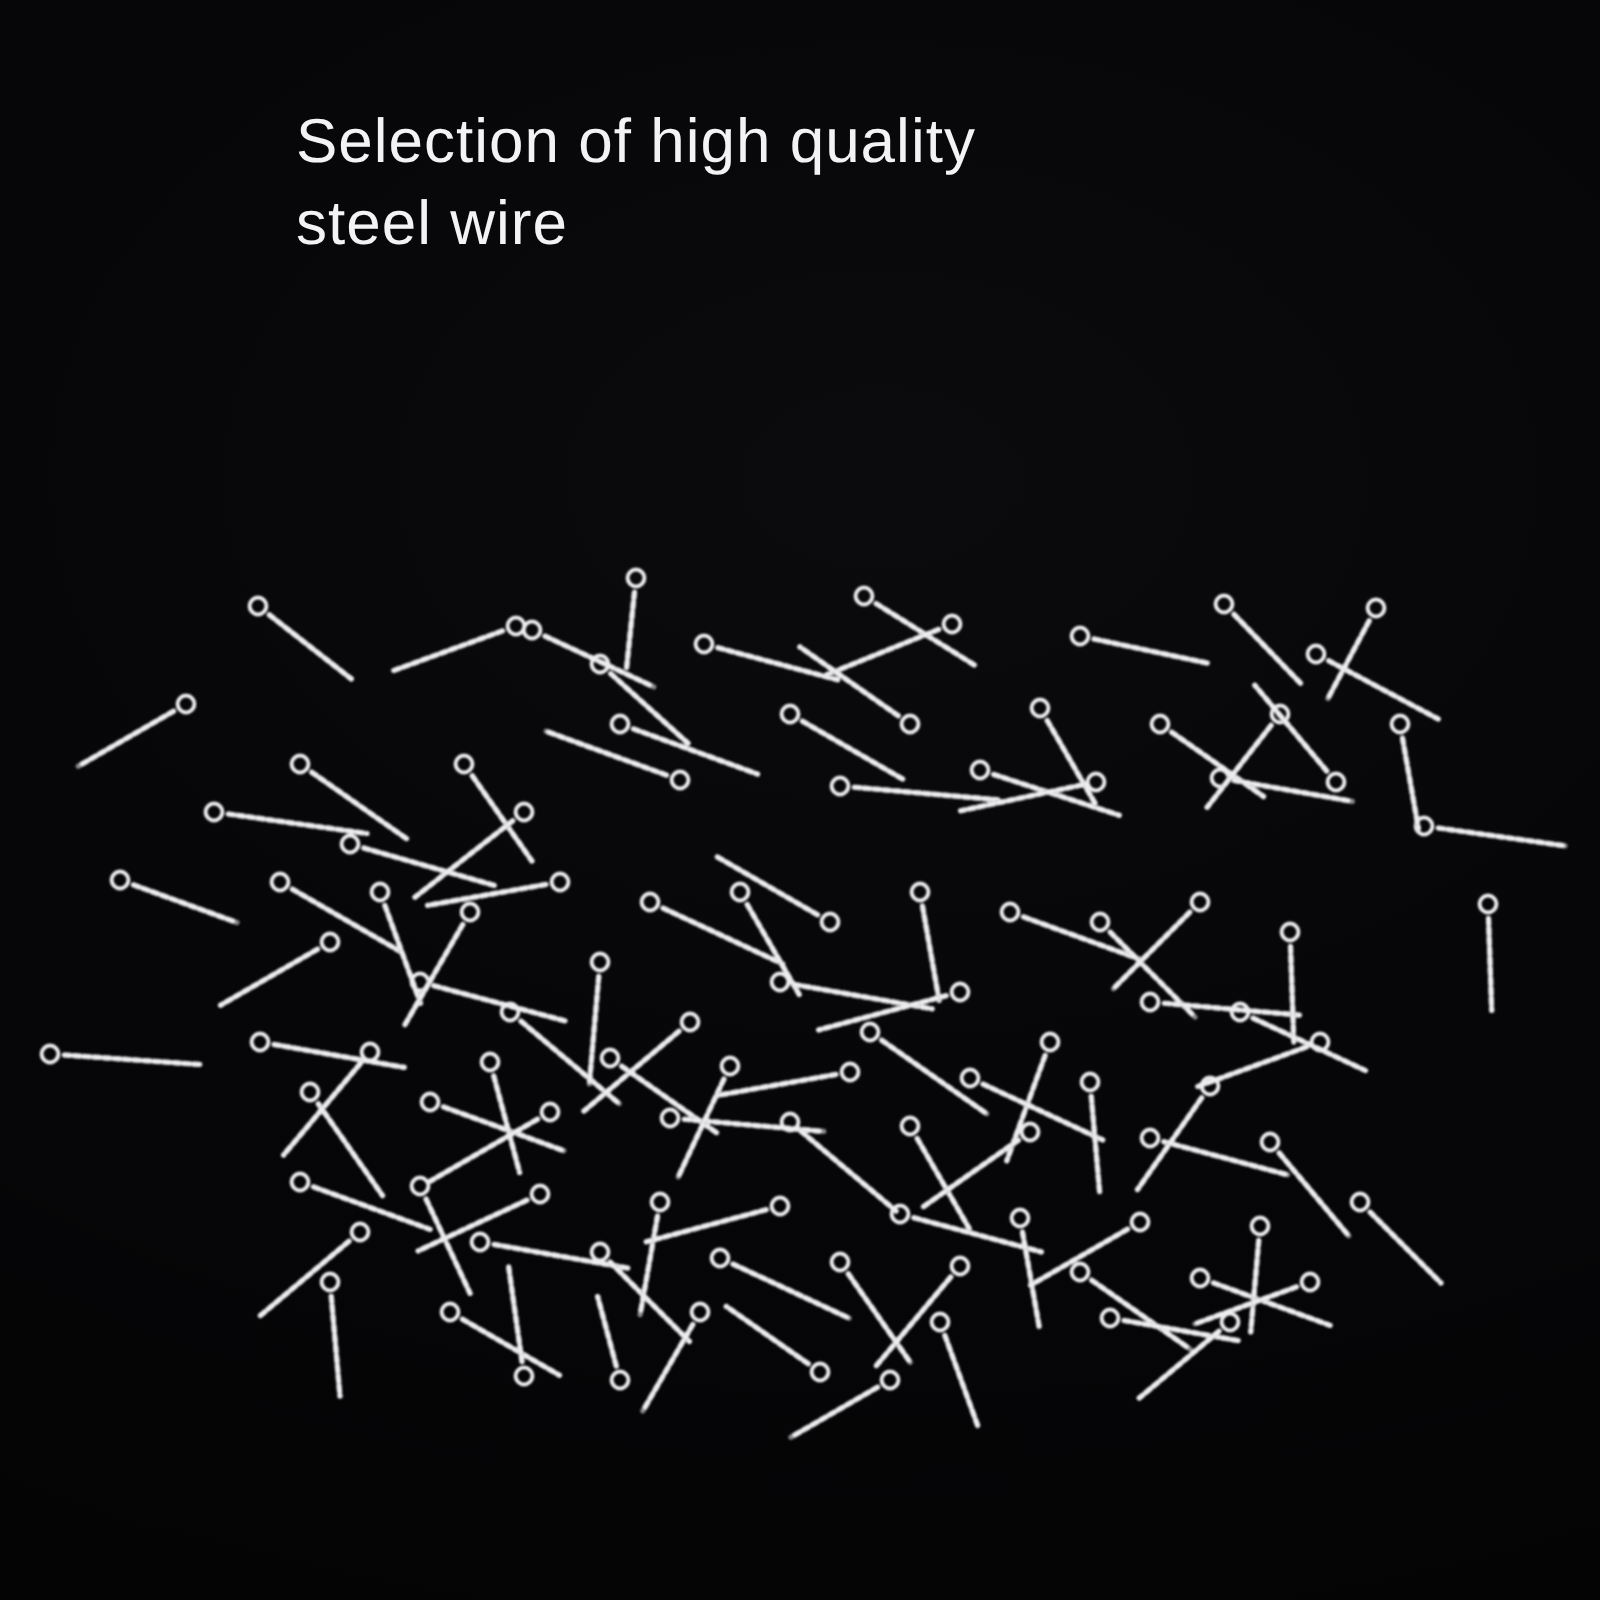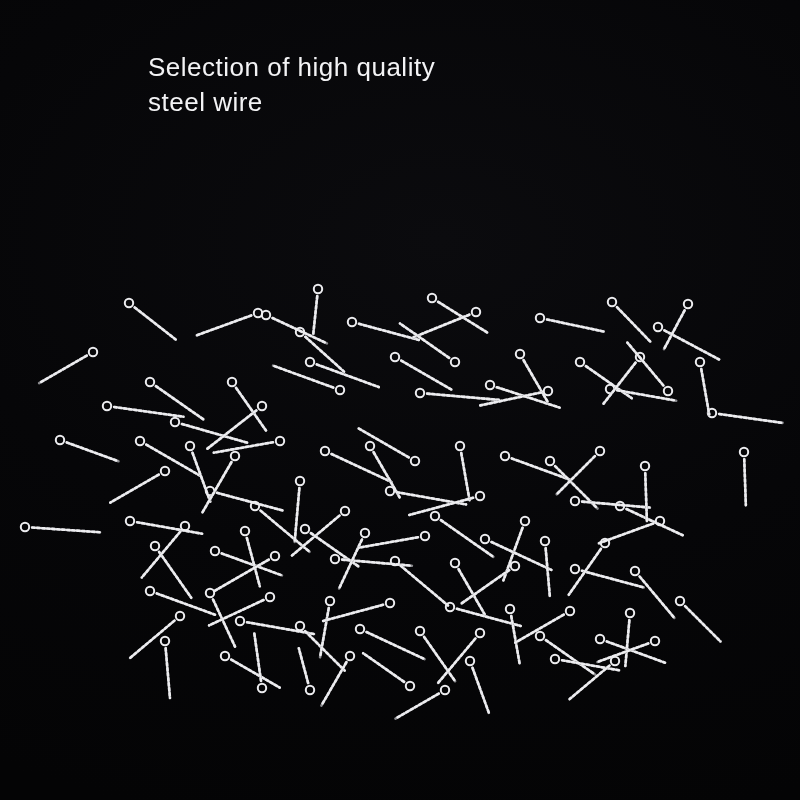--- a/index.html
+++ b/index.html
@@ -9,21 +9,21 @@
     height: 800px;
     overflow: hidden;
     background: radial-gradient(ellipse 900px 600px at 55% 30%, #0b0b0e 0%, #060608 55%, #040405 100%);
     font-family: "Liberation Sans", sans-serif;
   }
   .title {
     position: absolute;
     left: 148px;
     top: 50px;
     margin: 0;
-    font-size: 26px;
+    font-size: 31px;
     line-height: 1.33;
     font-weight: 400;
     letter-spacing: 0.5px;
     color: #f3f3f5;
     white-space: pre-line;
   }
   .wire-scene {
     position: absolute;
     left: 0;
     top: 0;

